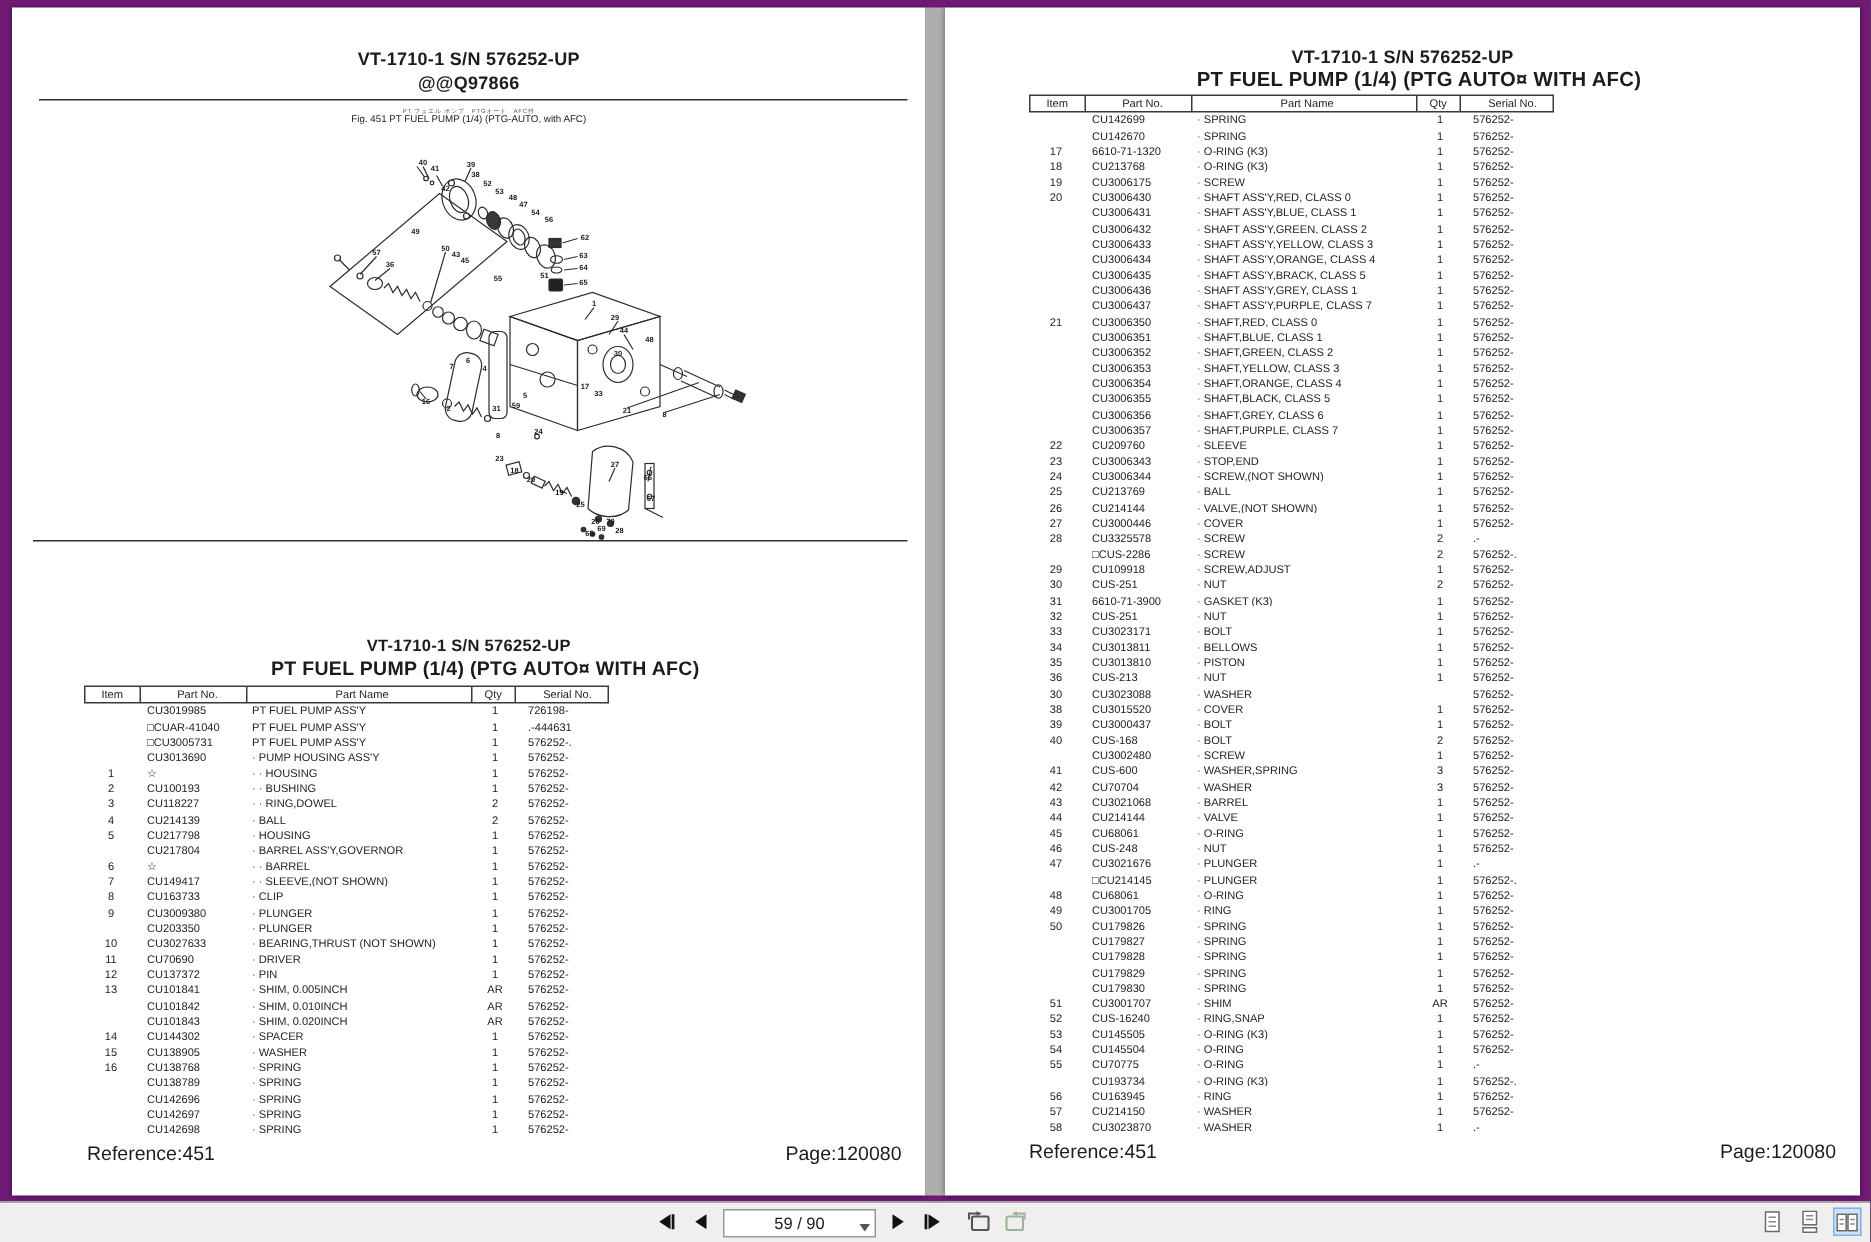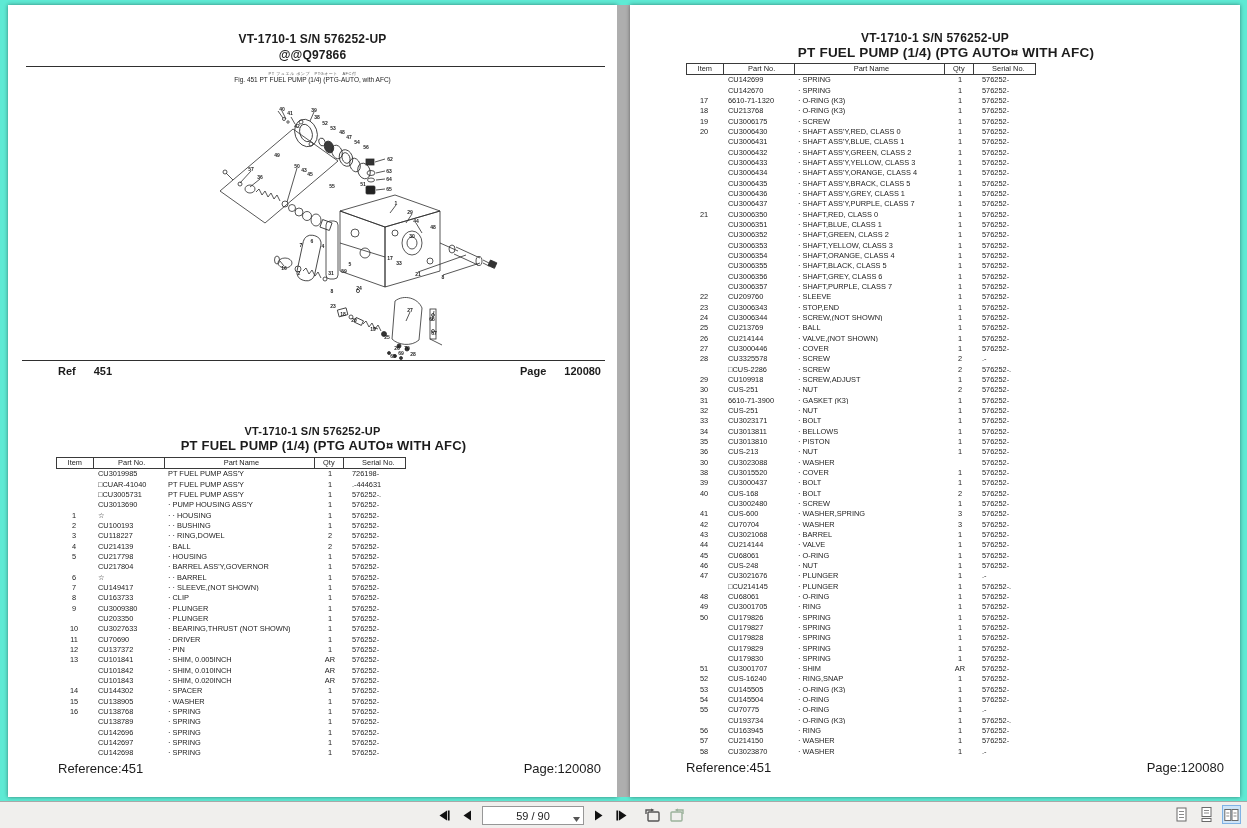--- a/index.html
+++ b/index.html
@@ -1,16 +1,16 @@
 <!DOCTYPE html>
 <html><head>
 <meta charset="utf-8">
 <style>
   html,body{margin:0;padding:0;background:#4a4a4a;}
-  .viewer{position:relative;width:1247px;height:828px;background:#5eead4;overflow:hidden;
+  .viewer{position:relative;width:1247px;height:828px;background:#701a75;overflow:hidden;
           font-family:"Liberation Sans",sans-serif;color:#1c1c1c;}
   .page{position:absolute;top:5px;bottom:31px;background:#fff;box-shadow:0 0 4px rgba(0,0,0,.45);}
   .page.left{left:8px;width:609px;}
   .page.right{left:630px;width:610px;}
   .gap{position:absolute;left:617px;width:13px;top:5px;bottom:31px;background:#aeaeae;}
 
   
   .t1{position:absolute;left:0;right:0;text-align:center;font-weight:bold;font-size:12px;letter-spacing:.2px;}
   .t2{position:absolute;left:0;right:0;text-align:center;font-weight:bold;font-size:13px;letter-spacing:.2px;margin-left:22px;}
   .rule{position:absolute;height:1px;background:#2f2f2f;}
@@ -36,21 +36,21 @@
   .prow .c3{text-align:center;}
   .pfoot{position:absolute;left:50px;right:16px;font-size:13px;display:flex;justify-content:space-between;}
 
   
   .diagram{position:absolute;left:182px;top:98px;width:345px;height:258px;}
   .diagram svg{position:absolute;left:0;top:0;}
   .callout{position:absolute;font-size:5px;font-weight:bold;color:#1a1a1a;transform:translate(-50%,-50%);}
 
   
   .toolbar{position:absolute;left:0;right:0;bottom:0;height:26px;background:#f0efed;border-top:1px solid #a8a8a8;}
-  .nav{position:absolute;left:436px;top:4px;display:flex;align-items:center;gap:7px;}
+  .nav{position:absolute;left:436px;top:4px;display:flex;align-items:flex-start;gap:7px;}
   .tbtn{background:none;border:none;padding:0;margin:0;width:16px;height:16px;display:flex;align-items:center;justify-content:center;cursor:pointer;}
   .pagebox{width:100px;height:17px;background:#fff;border:1px solid #979797;display:flex;align-items:center;justify-content:center;position:relative;font-size:11px;cursor:pointer;}
   .pagebox .num{flex:1;text-align:center;}
   .pagebox .dd{position:absolute;right:3px;top:5px;}
   .layouts{position:absolute;right:6px;top:3px;display:flex;align-items:center;gap:6px;}
   .lbtn{background:none;border:1px solid transparent;padding:1px;width:19px;height:19px;display:flex;align-items:center;justify-content:center;cursor:pointer;}
   .lbtn.selected{background:#cde4f8;border:1px solid #7fb2e5;}
 </style>
 </head>
 <body>
@@ -227,30 +227,20 @@
         <span class="callout" style="left: 242px; top: 216px;">66</span>
         <span class="callout" style="left: 244px; top: 230px;">67</span>
         <span class="callout" style="left: 207px; top: 245px;">26</span>
         <span class="callout" style="left: 217px; top: 245px;">70</span>
         <span class="callout" style="left: 211px; top: 250px;">69</span>
         <span class="callout" style="left: 203px; top: 253px;">65</span>
         <span class="callout" style="left: 223px; top: 251px;">28</span>
       </div>
 
     <div class="rule" style="top:355px;left:14px;right:12px"></div>
-    <div class="refrow" style="top:360px">
-      <span class="pair">
-        <span>Ref</span>
-        <span>451</span>
-      </span>
-      <span class="pair">
-        <span>Page</span>
-        <span>120080</span>
-      </span>
-    </div>
 
     <div class="t1" style="top:420px;font-size:11px">VT-1710-1 S/N 576252-UP</div>
     <div class="t2" style="top:433px">PT FUEL PUMP (1/4) (PTG AUTO¤ WITH AFC)</div>
 
     <div class="ptable" style="top:452px;left:48px;width:350px">
       <div class="phead">
         <span class="pcell c0">Item</span>
         <span class="pcell c1">Part No.</span>
         <span class="pcell c2">Part Name</span>
         <span class="pcell c3">Qty</span>

